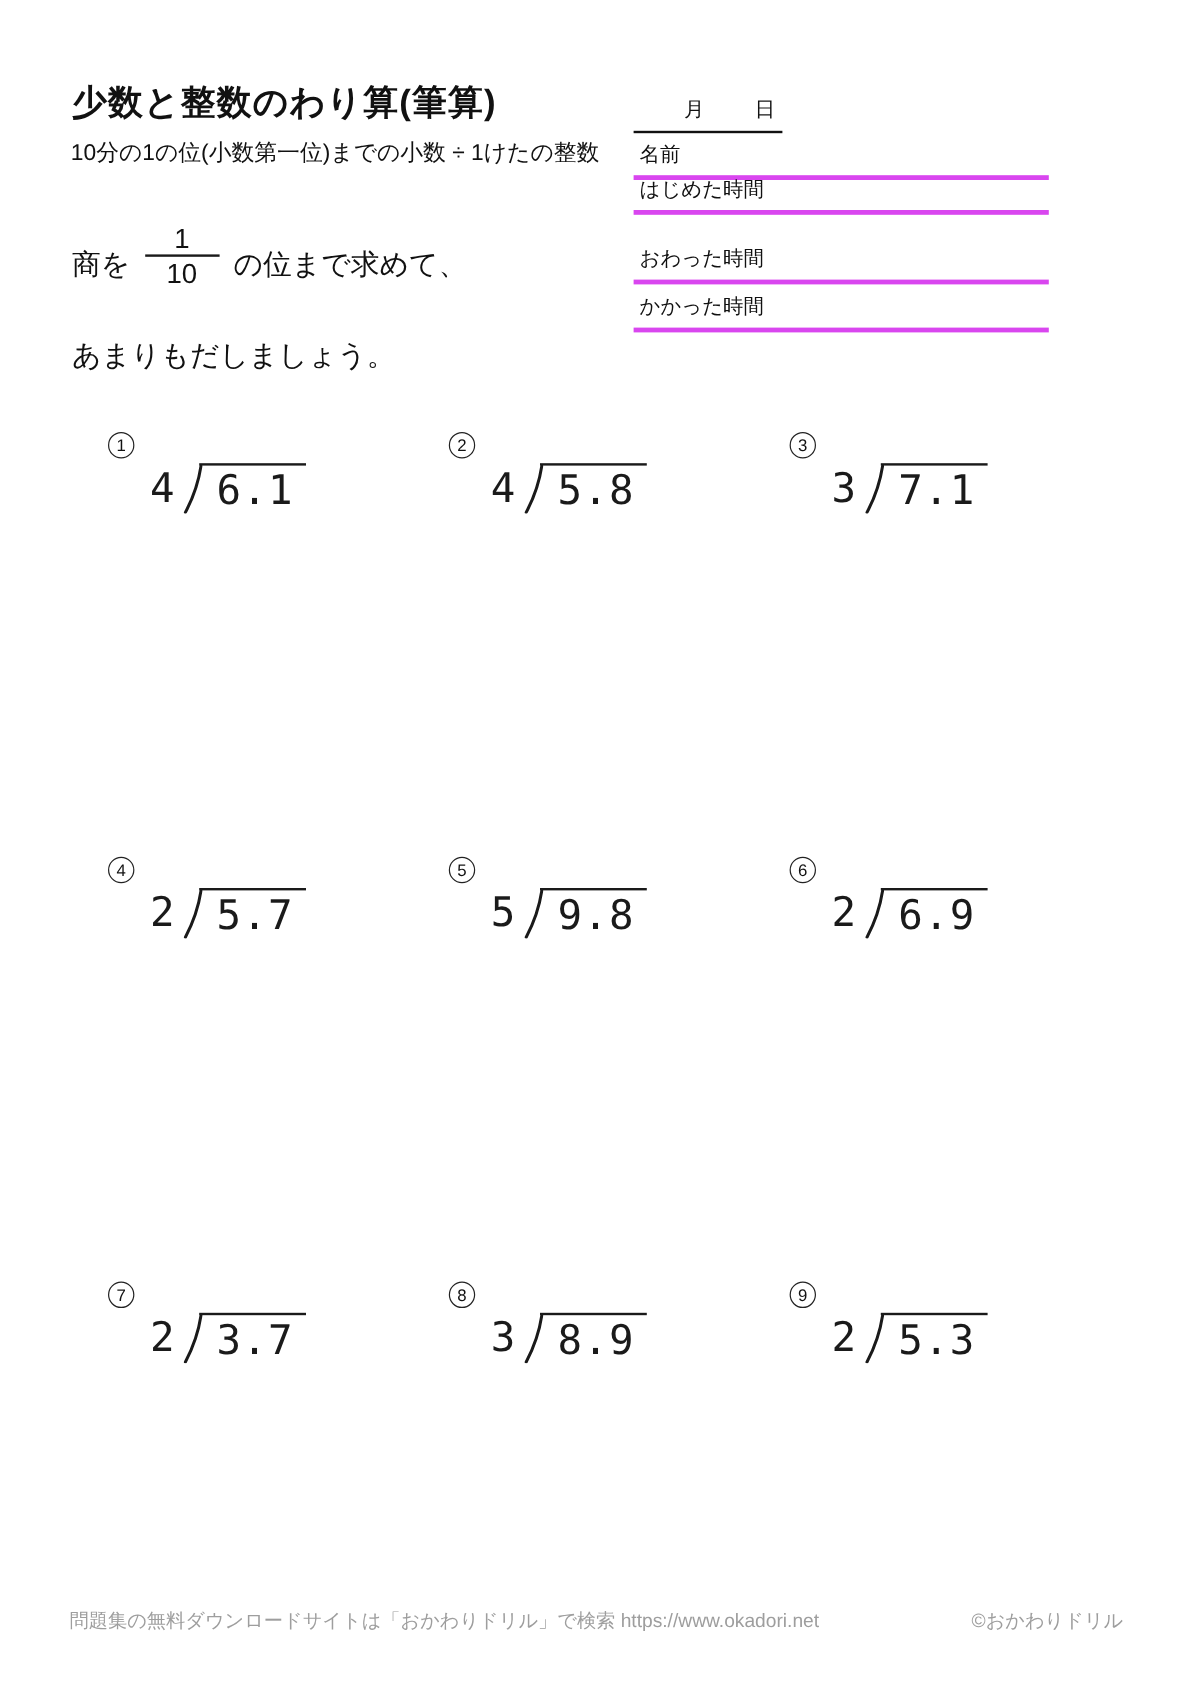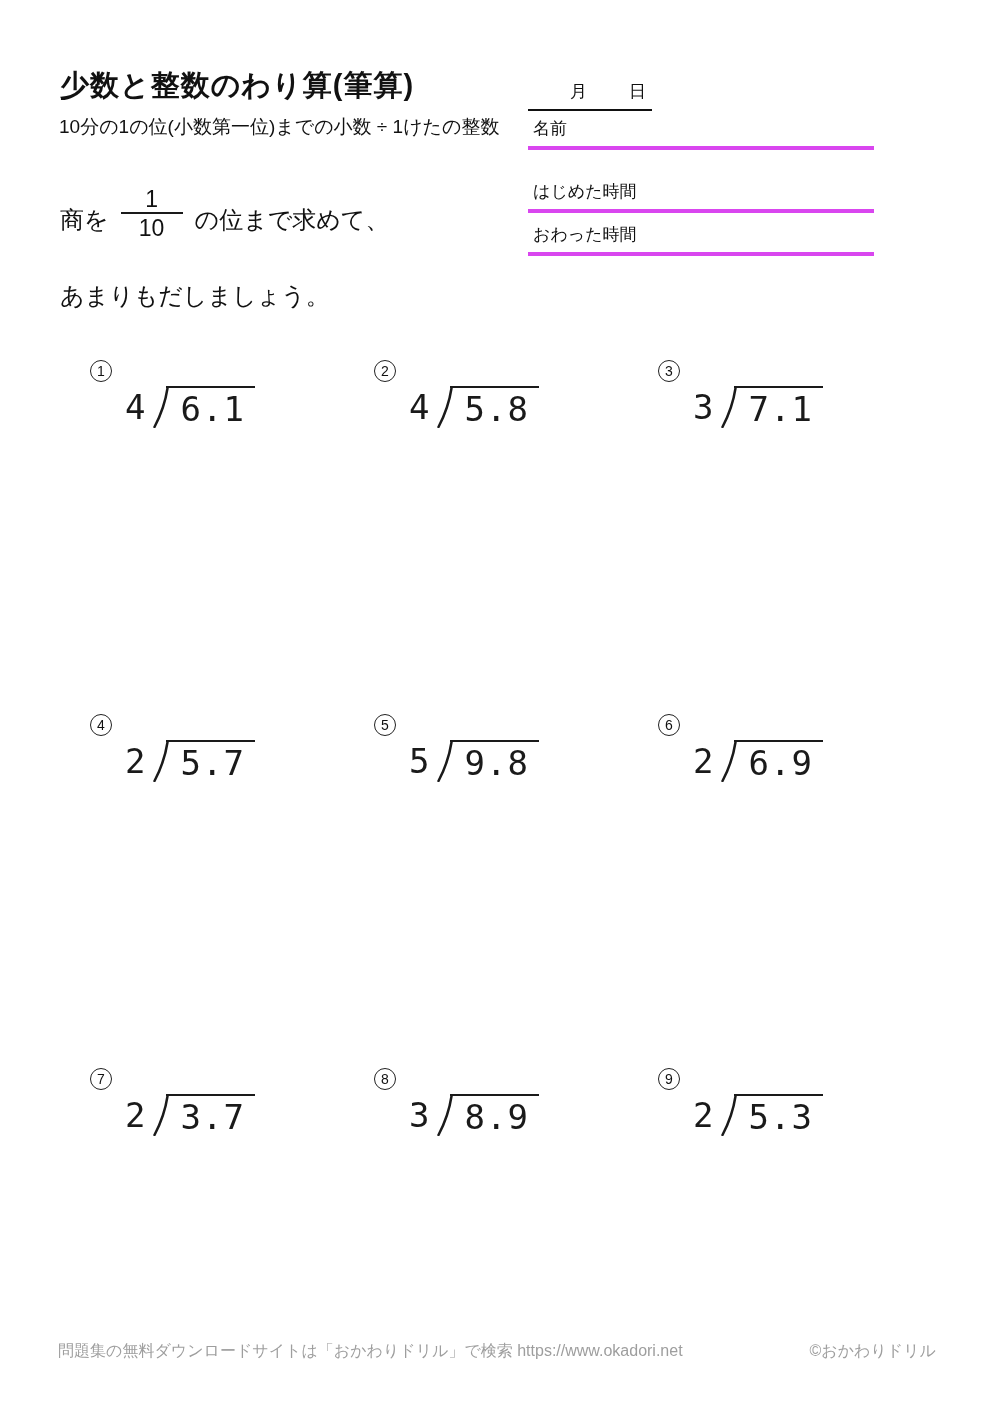--- a/index.html
+++ b/index.html
@@ -13,22 +13,22 @@
   .title    { position:absolute; left:60px; top:66px;  font-size:29px; font-weight:700; letter-spacing:1px; color:#111;text-align:center; }
   .subtitle { position:absolute; left:59px; top:114px; font-size:19px; color:#111; }
 
   .form { position:absolute; left:528px; top:80px; width:346px; font-size:17px; color:#111; }
   .form-date {
     width:124px; height:31px; border-bottom:2px solid #111;
     display:flex; align-items:flex-end; padding:0 0 6px 42px; gap:42px;
   }
   .form-row { border-bottom:4px solid #d946ef; display:flex; align-items:flex-end; padding:0 0 6px 5px; }
   .row-name    { height:39px; }
-  .row-start   { height:45px;margin-top:18px; }
-  .row-end     { height:43px; }
+  .row-start   { height:29px; }
+  .row-end     { height:58px; }
   .row-elapsed { height:40px; }
 
   
   .instruction { position:absolute; left:60px; top:186px; color:#111; }
   .inst-line1  { display:flex; align-items:center; gap:12px; font-size:24px; }
   .inst-text   { margin-top:12px; }
   .fraction    { width:62px; text-align:center; font-size:23px; }
   .frac-num    { display:block; line-height:26px; }
   .frac-den    { display:block; border-top:2.5px solid #1a1a1a; line-height:28px; }
   .inst-line2  { font-size:24px; margin-top:38px; }
@@ -66,20 +66,23 @@
     <span>日</span>
   </div>
   <div class="form-row row-name">
     <span>名前</span>
   </div>
   <div class="form-row row-start">
     <span>はじめた時間</span>
   </div>
   <div class="form-row row-end">
     <span>おわった時間</span>
+  </div>
+  <div class="form-row row-elapsed">
+    <span>かかった時間</span>
   </div>
 </div>
 
 <div class="instruction">
   <div class="inst-line1">
     <span class="inst-text">商を</span>
     <span class="fraction">
       <span class="frac-num">1</span>
       <span class="frac-den">10</span>
     </span>

